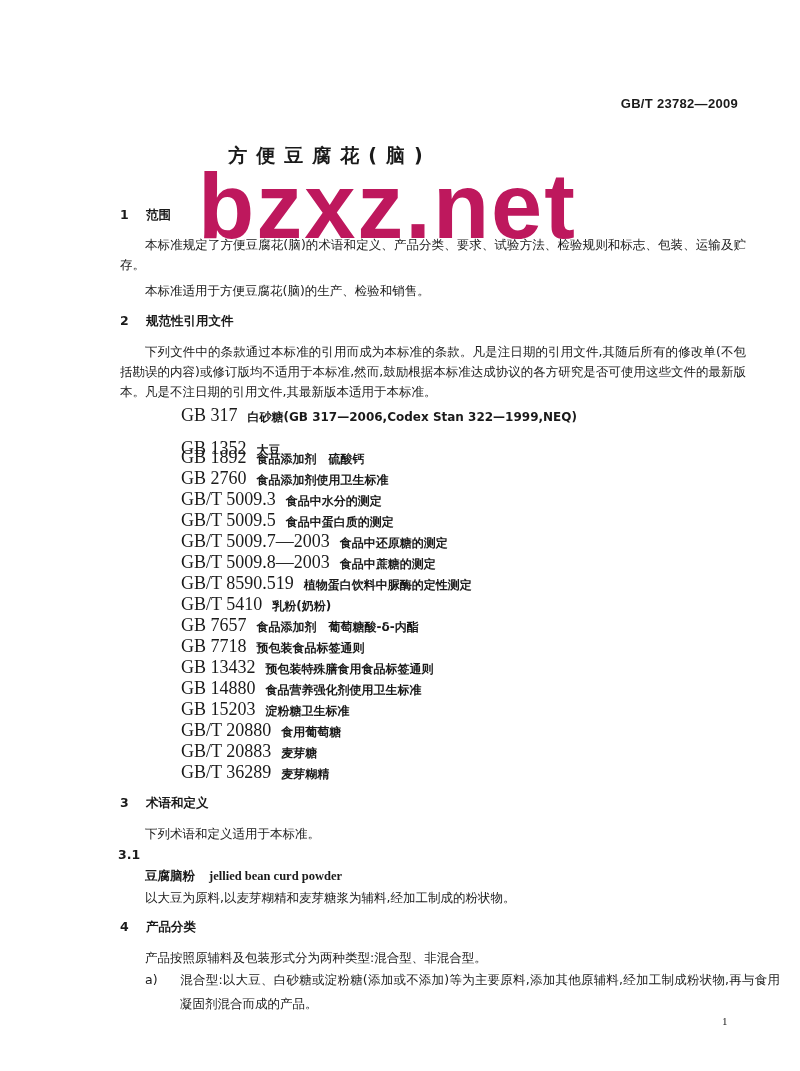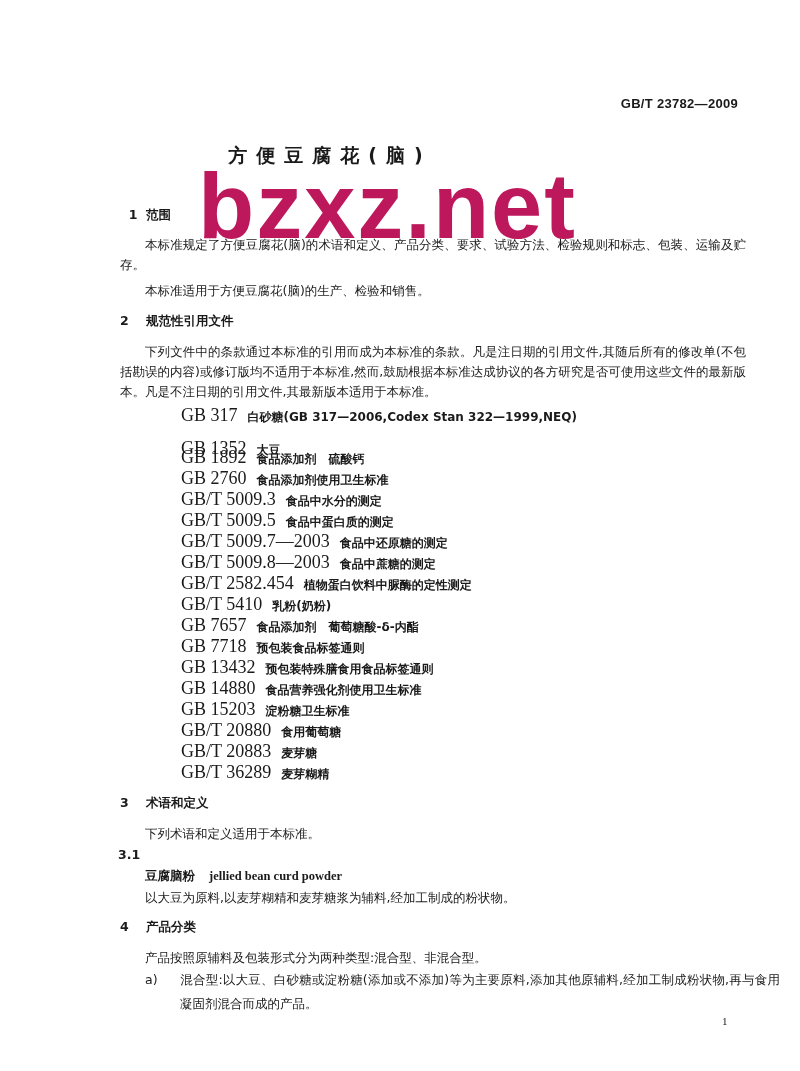--- a/index.html
+++ b/index.html
@@ -26,40 +26,40 @@
             font-family: "DejaVu Sans", sans-serif; padding-left: 35px; text-indent: -35px; text-align: justify; }
   .page-num { left: 722px; top: 1015px; font-size: 11px; font-family: "Liberation Serif", serif; }
 </style>
 </head>
 <body>
 
 <div class="abs std-code">GB/T 23782—2009</div>
 <div class="abs watermark">bzxz.net</div>
 <div class="abs title">方便豆腐花(脑)</div>
 
-<div class="abs h" style="left:120px; top:207px;text-align:center;">
+<div class="abs h" style="left:120px; top:207px;">
   <span class="num">1</span><span>范围</span>
 </div>
 <div class="abs para" style="top:235px;">本标准规定了方便豆腐花(脑)的术语和定义、产品分类、要求、试验方法、检验规则和标志、包装、运输及贮存。</div>
 <div class="abs para" style="top:281px;">本标准适用于方便豆腐花(脑)的生产、检验和销售。</div>
 
 <div class="abs h" style="left:120px; top:313px;">
   <span class="num">2</span><span>规范性引用文件</span>
 </div>
 <div class="abs para" style="top:342px;">下列文件中的条款通过本标准的引用而成为本标准的条款。凡是注日期的引用文件,其随后所有的修改单(不包括勘误的内容)或修订版均不适用于本标准,然而,鼓励根据本标准达成协议的各方研究是否可使用这些文件的最新版本。凡是不注日期的引用文件,其最新版本适用于本标准。</div>
 
 <div class="abs ref" style="top:405px;"><span class="code">GB 317</span><span class="name">白砂糖(GB 317—2006,Codex Stan 322—1999,NEQ)</span></div>
 <div class="abs ref" style="top:438px;"><span class="code">GB 1352</span><span class="name">大豆</span></div>
 <div class="abs ref" style="top:447px;"><span class="code">GB 1892</span><span class="name">食品添加剂　硫酸钙</span></div>
 <div class="abs ref" style="top:468px;"><span class="code">GB 2760</span><span class="name">食品添加剂使用卫生标准</span></div>
 <div class="abs ref" style="top:489px;"><span class="code">GB/T 5009.3</span><span class="name">食品中水分的测定</span></div>
 <div class="abs ref" style="top:510px;"><span class="code">GB/T 5009.5</span><span class="name">食品中蛋白质的测定</span></div>
 <div class="abs ref" style="top:531px;"><span class="code">GB/T 5009.7—2003</span><span class="name">食品中还原糖的测定</span></div>
 <div class="abs ref" style="top:552px;"><span class="code">GB/T 5009.8—2003</span><span class="name">食品中蔗糖的测定</span></div>
-<div class="abs ref" style="top:573px;"><span class="code">GB/T 2582.454</span><span class="name">植物蛋白饮料中脲酶的定性测定</span></div>
+<div class="abs ref" style="top:573px;"><span class="code">GB/T 8590.519</span><span class="name">植物蛋白饮料中脲酶的定性测定</span></div>
 <div class="abs ref" style="top:594px;"><span class="code">GB/T 5410</span><span class="name">乳粉(奶粉)</span></div>
 <div class="abs ref" style="top:615px;"><span class="code">GB 7657</span><span class="name">食品添加剂　葡萄糖酸-δ-内酯</span></div>
 <div class="abs ref" style="top:636px;"><span class="code">GB 7718</span><span class="name">预包装食品标签通则</span></div>
 <div class="abs ref" style="top:657px;"><span class="code">GB 13432</span><span class="name">预包装特殊膳食用食品标签通则</span></div>
 <div class="abs ref" style="top:678px;"><span class="code">GB 14880</span><span class="name">食品营养强化剂使用卫生标准</span></div>
 <div class="abs ref" style="top:699px;"><span class="code">GB 15203</span><span class="name">淀粉糖卫生标准</span></div>
 <div class="abs ref" style="top:720px;"><span class="code">GB/T 20880</span><span class="name">食用葡萄糖</span></div>
 <div class="abs ref" style="top:741px;"><span class="code">GB/T 20883</span><span class="name">麦芽糖</span></div>
 <div class="abs ref" style="top:762px;"><span class="code">GB/T 36289</span><span class="name">麦芽糊精</span></div>
 

